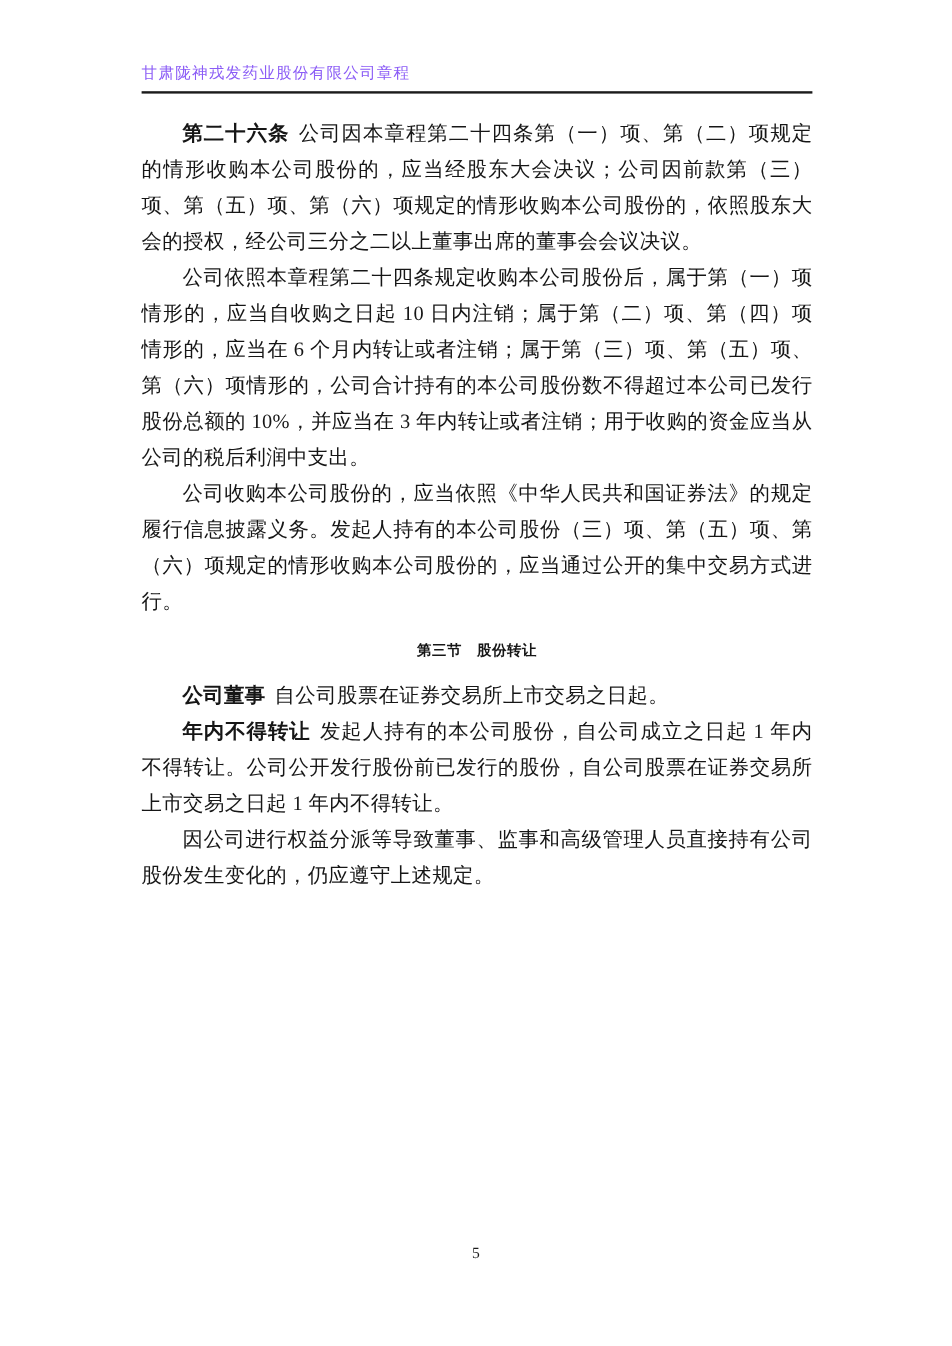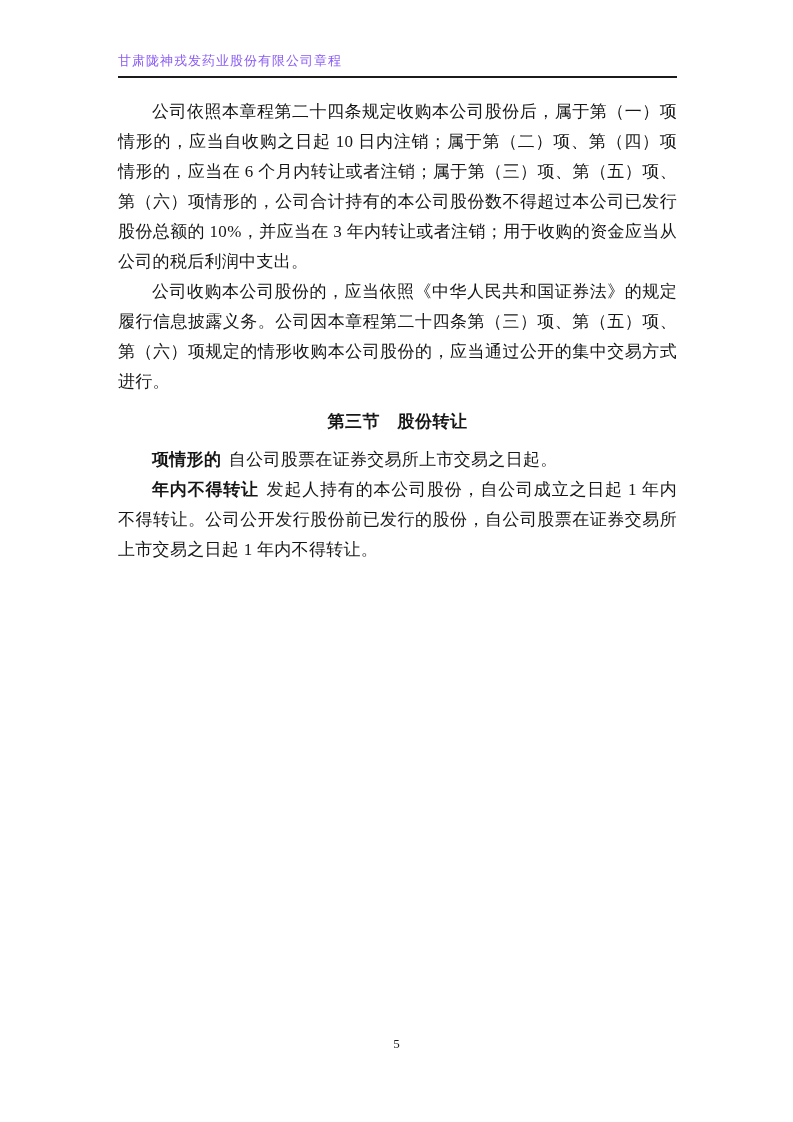--- a/index.html
+++ b/index.html
@@ -44,21 +44,21 @@
   }
   .article-label {
     font-weight: bold;
     padding-right: 0.45em;
   }
   .article-label:empty {
     padding-right: 0;
   }
   .section-heading {
     margin: 10px 0 8px 0;
-    font-size: 17px;
+    font-size: 12px;
     line-height: 30px;
     font-weight: bold;
     text-align: center;
     letter-spacing: 0.5px;
   }
   .page-footer {
     position: absolute;
     top: 1036px;
     left: 0;
     width: 793px;
@@ -71,34 +71,36 @@
 <body>
 
 <div class="page">
 
   <div class="page-header">
     <span>甘肃陇神戎发药业股份有限公司章程</span>
   </div>
 
   <div class="content">
 
+    <p class="para"><span class="article-label">第二十六条</span><span>公司因本章程第二十四条第（一）项、第（二）项规定的情形收购本公司股份的，应当经股东大会决议；公司因前款第（三）项、第（五）项、第（六）项规定的情形收购本公司股份的，依照股东大会的授权，经公司三分之二以上董事出席的董事会会议决议。</span></p>
 
     <p class="para"><span>公司依照本章程第二十四条规定收购本公司股份后，属于第（一）项情形的，应当自收购之日起 10 日内注销；属于第（二）项、第（四）项情形的，应当在 6 个月内转让或者注销；属于第（三）项、第（五）项、第（六）项情形的，公司合计持有的本公司股份数不得超过本公司已发行股份总额的 10%，并应当在 3 年内转让或者注销；用于收购的资金应当从公司的税后利润中支出。</span></p>
 
-    <p class="para"><span>公司收购本公司股份的，应当依照《中华人民共和国证券法》的规定履行信息披露义务。公司因本章程第二十四条第（三）项、第（五）项、第（六）项规定的情形收购本公司股份的，应当通过公开的集中交易方式进行。</span></p>
+    <p class="para"><span>公司收购本公司股份的，应当依照《中华人民共和国证券法》的规定履行信息披露义务。发起人持有的本公司股份（三）项、第（五）项、第（六）项规定的情形收购本公司股份的，应当通过公开的集中交易方式进行。</span></p>
 
     <h2 class="section-heading">第三节　股份转让</h2>
 
 
-    <p class="para"><span class="article-label">项情形的</span><span>自公司股票在证券交易所上市交易之日起。</span></p>
+    <p class="para"><span class="article-label">公司董事</span><span>自公司股票在证券交易所上市交易之日起。</span></p>
 
     <p class="para"><span class="article-label">年内不得转让</span><span>发起人持有的本公司股份，自公司成立之日起 1 年内不得转让。公司公开发行股份前已发行的股份，自公司股票在证券交易所上市交易之日起 1 年内不得转让。</span></p>
 
 
 
+    <p class="para"><span>因公司进行权益分派等导致董事、监事和高级管理人员直接持有公司股份发生变化的，仍应遵守上述规定。</span></p>
 
   </div>
 
   <div class="page-footer">
     <span>5</span>
   </div>
 
 </div>
 
 </body></html>

